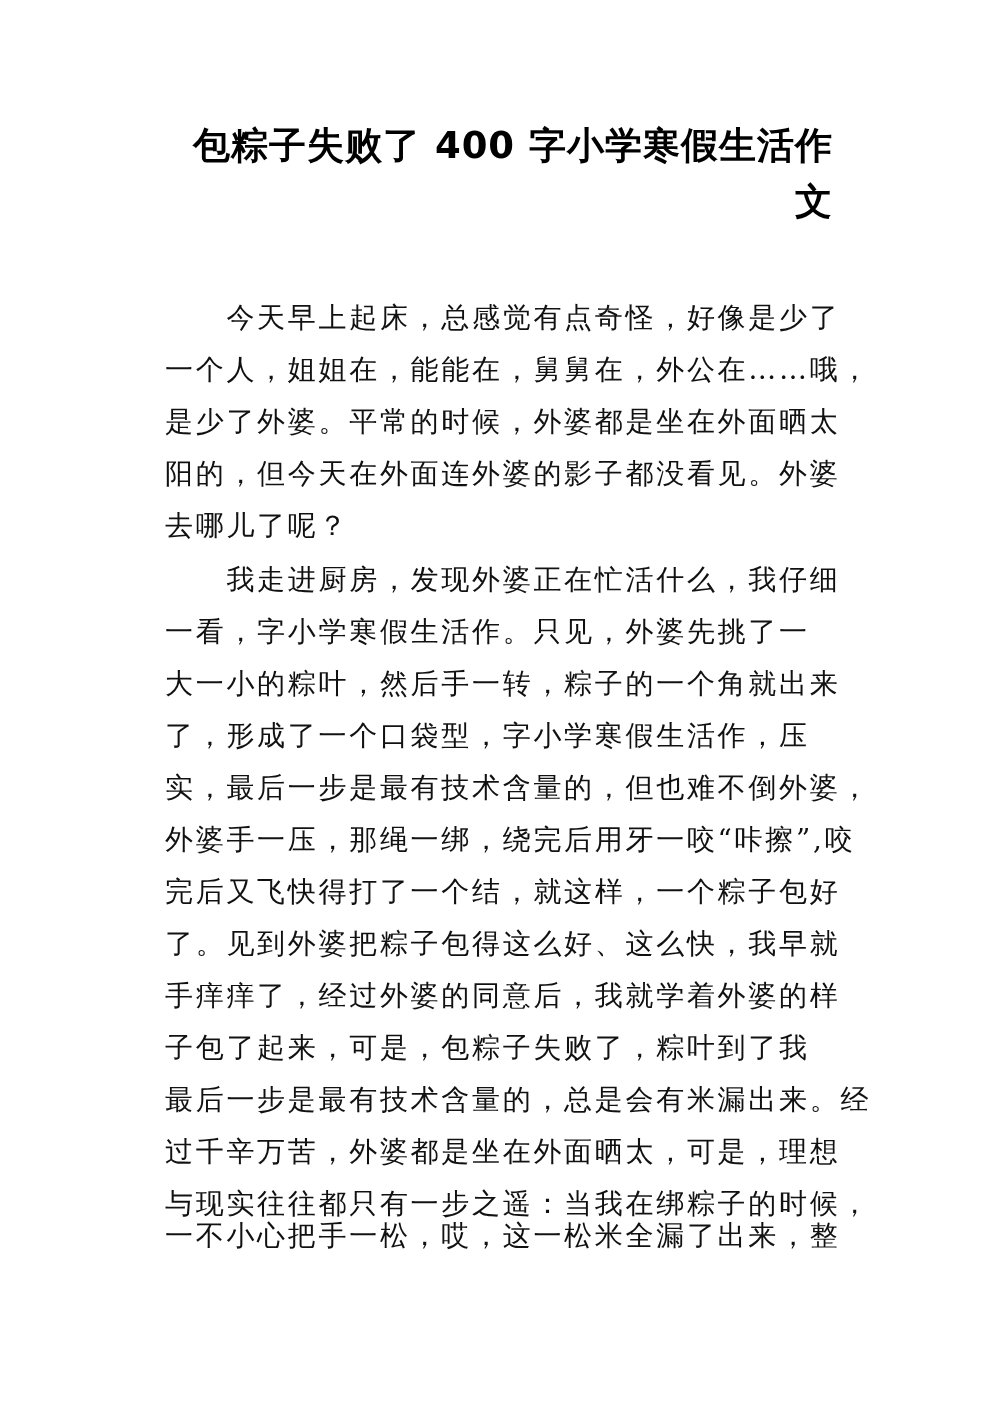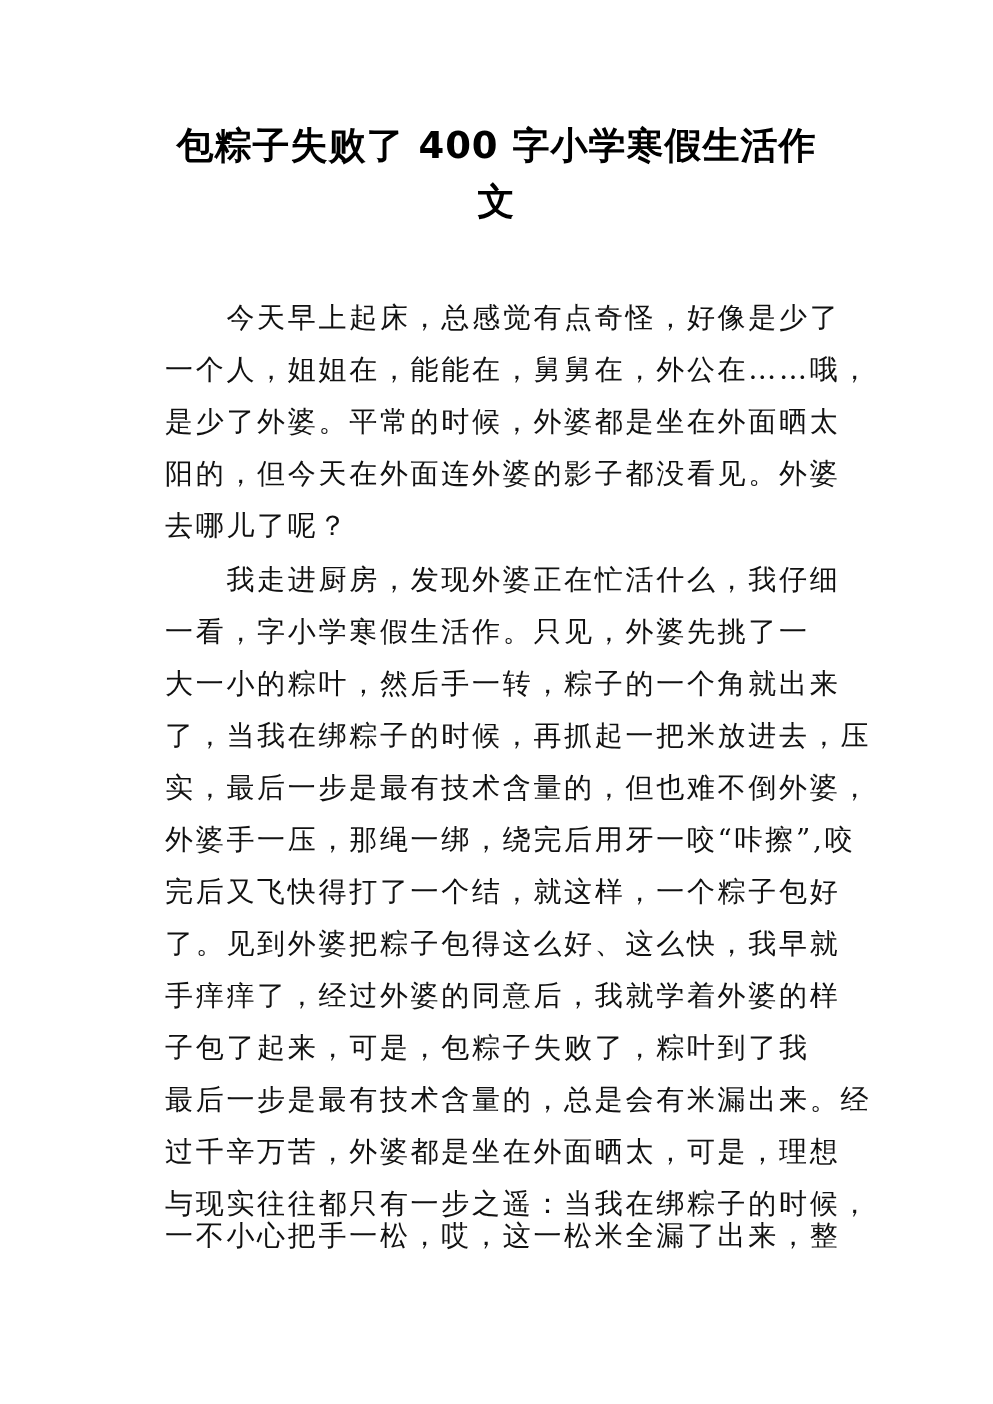--- a/index.html
+++ b/index.html
@@ -20,21 +20,21 @@
       top: 0;
       width: 993px;
       height: 1404px;
       background: #ffffff;
     }
     .title {
       position: absolute;
       left: 160px;
       top: 118px;
       width: 673px;
-      text-align: center;
+      text-align: right;
       font-family: "DejaVu Sans", "Liberation Sans", sans-serif;
       font-weight: bold;
       font-size: 37px;
       line-height: 56px;
       letter-spacing: 1px;
       margin: 0;
     }
     .title .line {
       display: block;
       white-space: nowrap;
@@ -67,21 +67,21 @@
 
   <div class="body">
     <div class="line" style="top:0px">　　今天早上起床，总感觉有点奇怪，好像是少了</div>
     <div class="line" style="top:52px">一个人，姐姐在，能能在，舅舅在，外公在……哦，</div>
     <div class="line" style="top:104px">是少了外婆。平常的时候，外婆都是坐在外面晒太</div>
     <div class="line" style="top:156px">阳的，但今天在外面连外婆的影子都没看见。外婆</div>
     <div class="line" style="top:208px">去哪儿了呢？</div>
     <div class="line" style="top:262px">　　我走进厨房，发现外婆正在忙活什么，我仔细</div>
     <div class="line" style="top:314px">一看，字小学寒假生活作。只见，外婆先挑了一</div>
     <div class="line" style="top:366px">大一小的粽叶，然后手一转，粽子的一个角就出来</div>
-    <div class="line" style="top:418px">了，当我在绑粽子的时候，再抓起一把米放进去，压</div>
+    <div class="line" style="top:418px">了，形成了一个口袋型，字小学寒假生活作，压</div>
     <div class="line" style="top:470px">实，最后一步是最有技术含量的，但也难不倒外婆，</div>
     <div class="line" style="top:522px">外婆手一压，那绳一绑，绕完后用牙一咬“咔擦”,咬</div>
     <div class="line" style="top:574px">完后又飞快得打了一个结，就这样，一个粽子包好</div>
     <div class="line" style="top:626px">了。见到外婆把粽子包得这么好、这么快，我早就</div>
     <div class="line" style="top:678px">手痒痒了，经过外婆的同意后，我就学着外婆的样</div>
     <div class="line" style="top:730px">子包了起来，可是，包粽子失败了，粽叶到了我</div>
     <div class="line" style="top:782px">最后一步是最有技术含量的，总是会有米漏出来。经</div>
     <div class="line" style="top:834px">过千辛万苦，外婆都是坐在外面晒太，可是，理想</div>
     <div class="line" style="top:886px">与现实往往都只有一步之遥：当我在绑粽子的时候，</div>
     <div class="line" style="top:918px">一不小心把手一松，哎，这一松米全漏了出来，整</div>

